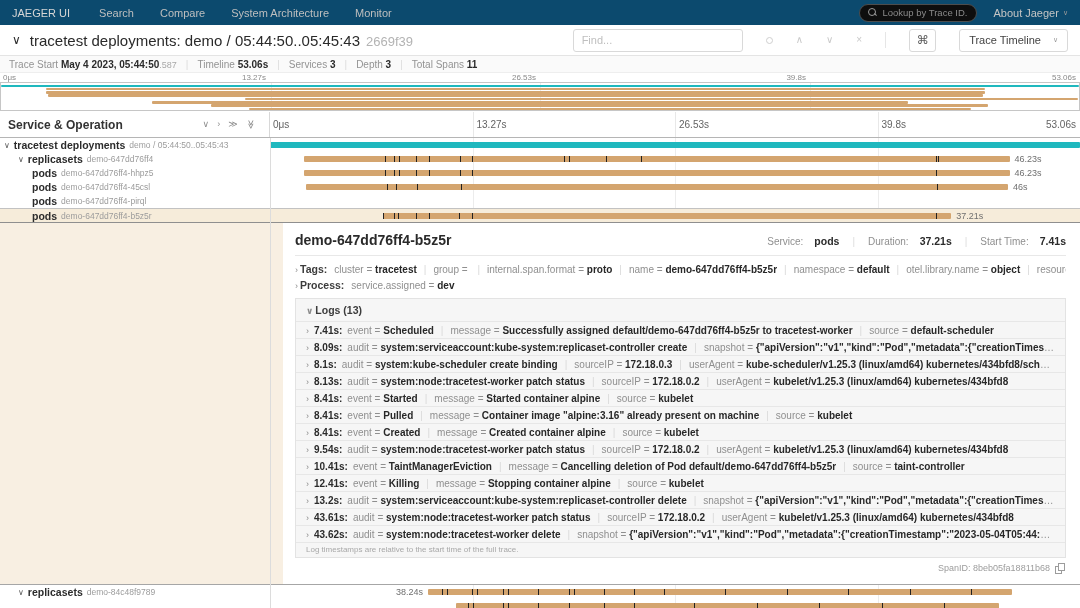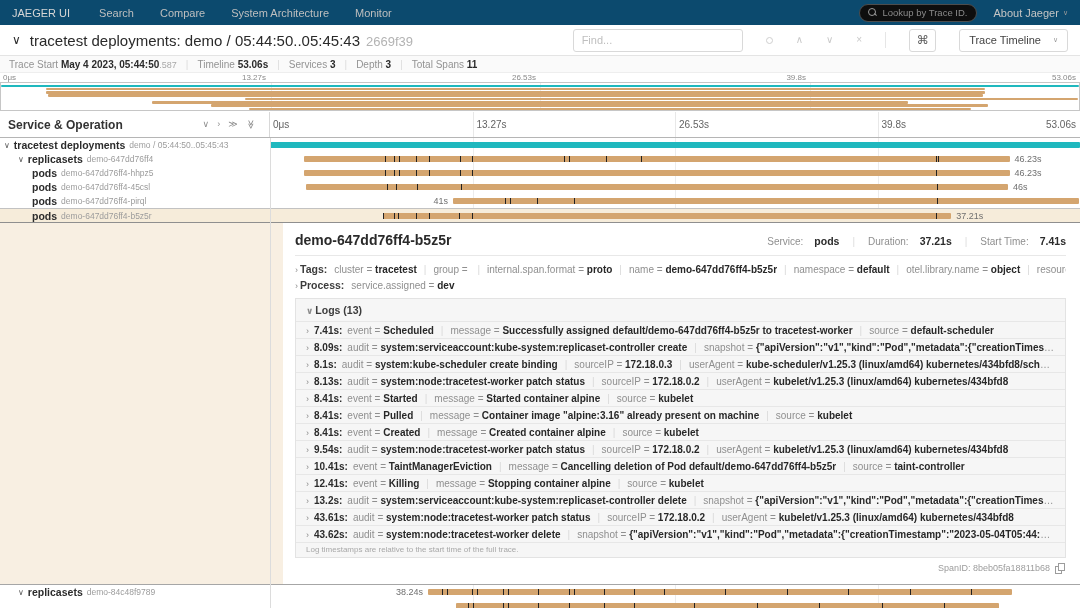--- a/index.html
+++ b/index.html
@@ -286,29 +286,20 @@
             <div class="bar-tick" style="left: 23.6%;"></div>
             <div class="bar-tick" style="left: 82.4%;"></div>
             <div class="bar-label" style="left: 91.1%; margin-left: 5px;">46s</div>
           </div>
         </div>
         <div class="row">
           <div class="row-left" style="padding-left: 32px;">
             <span class="row-service">pods</span>
             <span class="row-op">demo-647dd76ff4-pirql</span>
           </div>
-          <div class="row-right">
-            <div class="bar" style="left: 22.6%; width: 77.3%; background: rgb(212, 165, 111);"></div>
-            <div class="bar-tick" style="left: 29%;"></div>
-            <div class="bar-tick" style="left: 29.6%;"></div>
-            <div class="bar-tick" style="left: 33%;"></div>
-            <div class="bar-tick" style="left: 37.5%;"></div>
-            <div class="bar-tick" style="left: 82.3%;"></div>
-            <div class="bar-label" style="left: 22.6%; transform: translateX(-100%); margin-left: -5px;">41s</div>
-          </div>
         </div>
         <div class="row selected">
           <div class="row-left" style="padding-left: 32px;">
             <span class="row-service">pods</span>
             <span class="row-op">demo-647dd76ff4-b5z5r</span>
           </div>
           <div class="row-right">
             <div class="bar" style="left: 13.97%; width: 70.13%; background: rgb(212, 165, 111);"></div>
             <div class="bar-tick" style="left: 13.97%;"></div>
             <div class="bar-tick" style="left: 15.25%;"></div>

